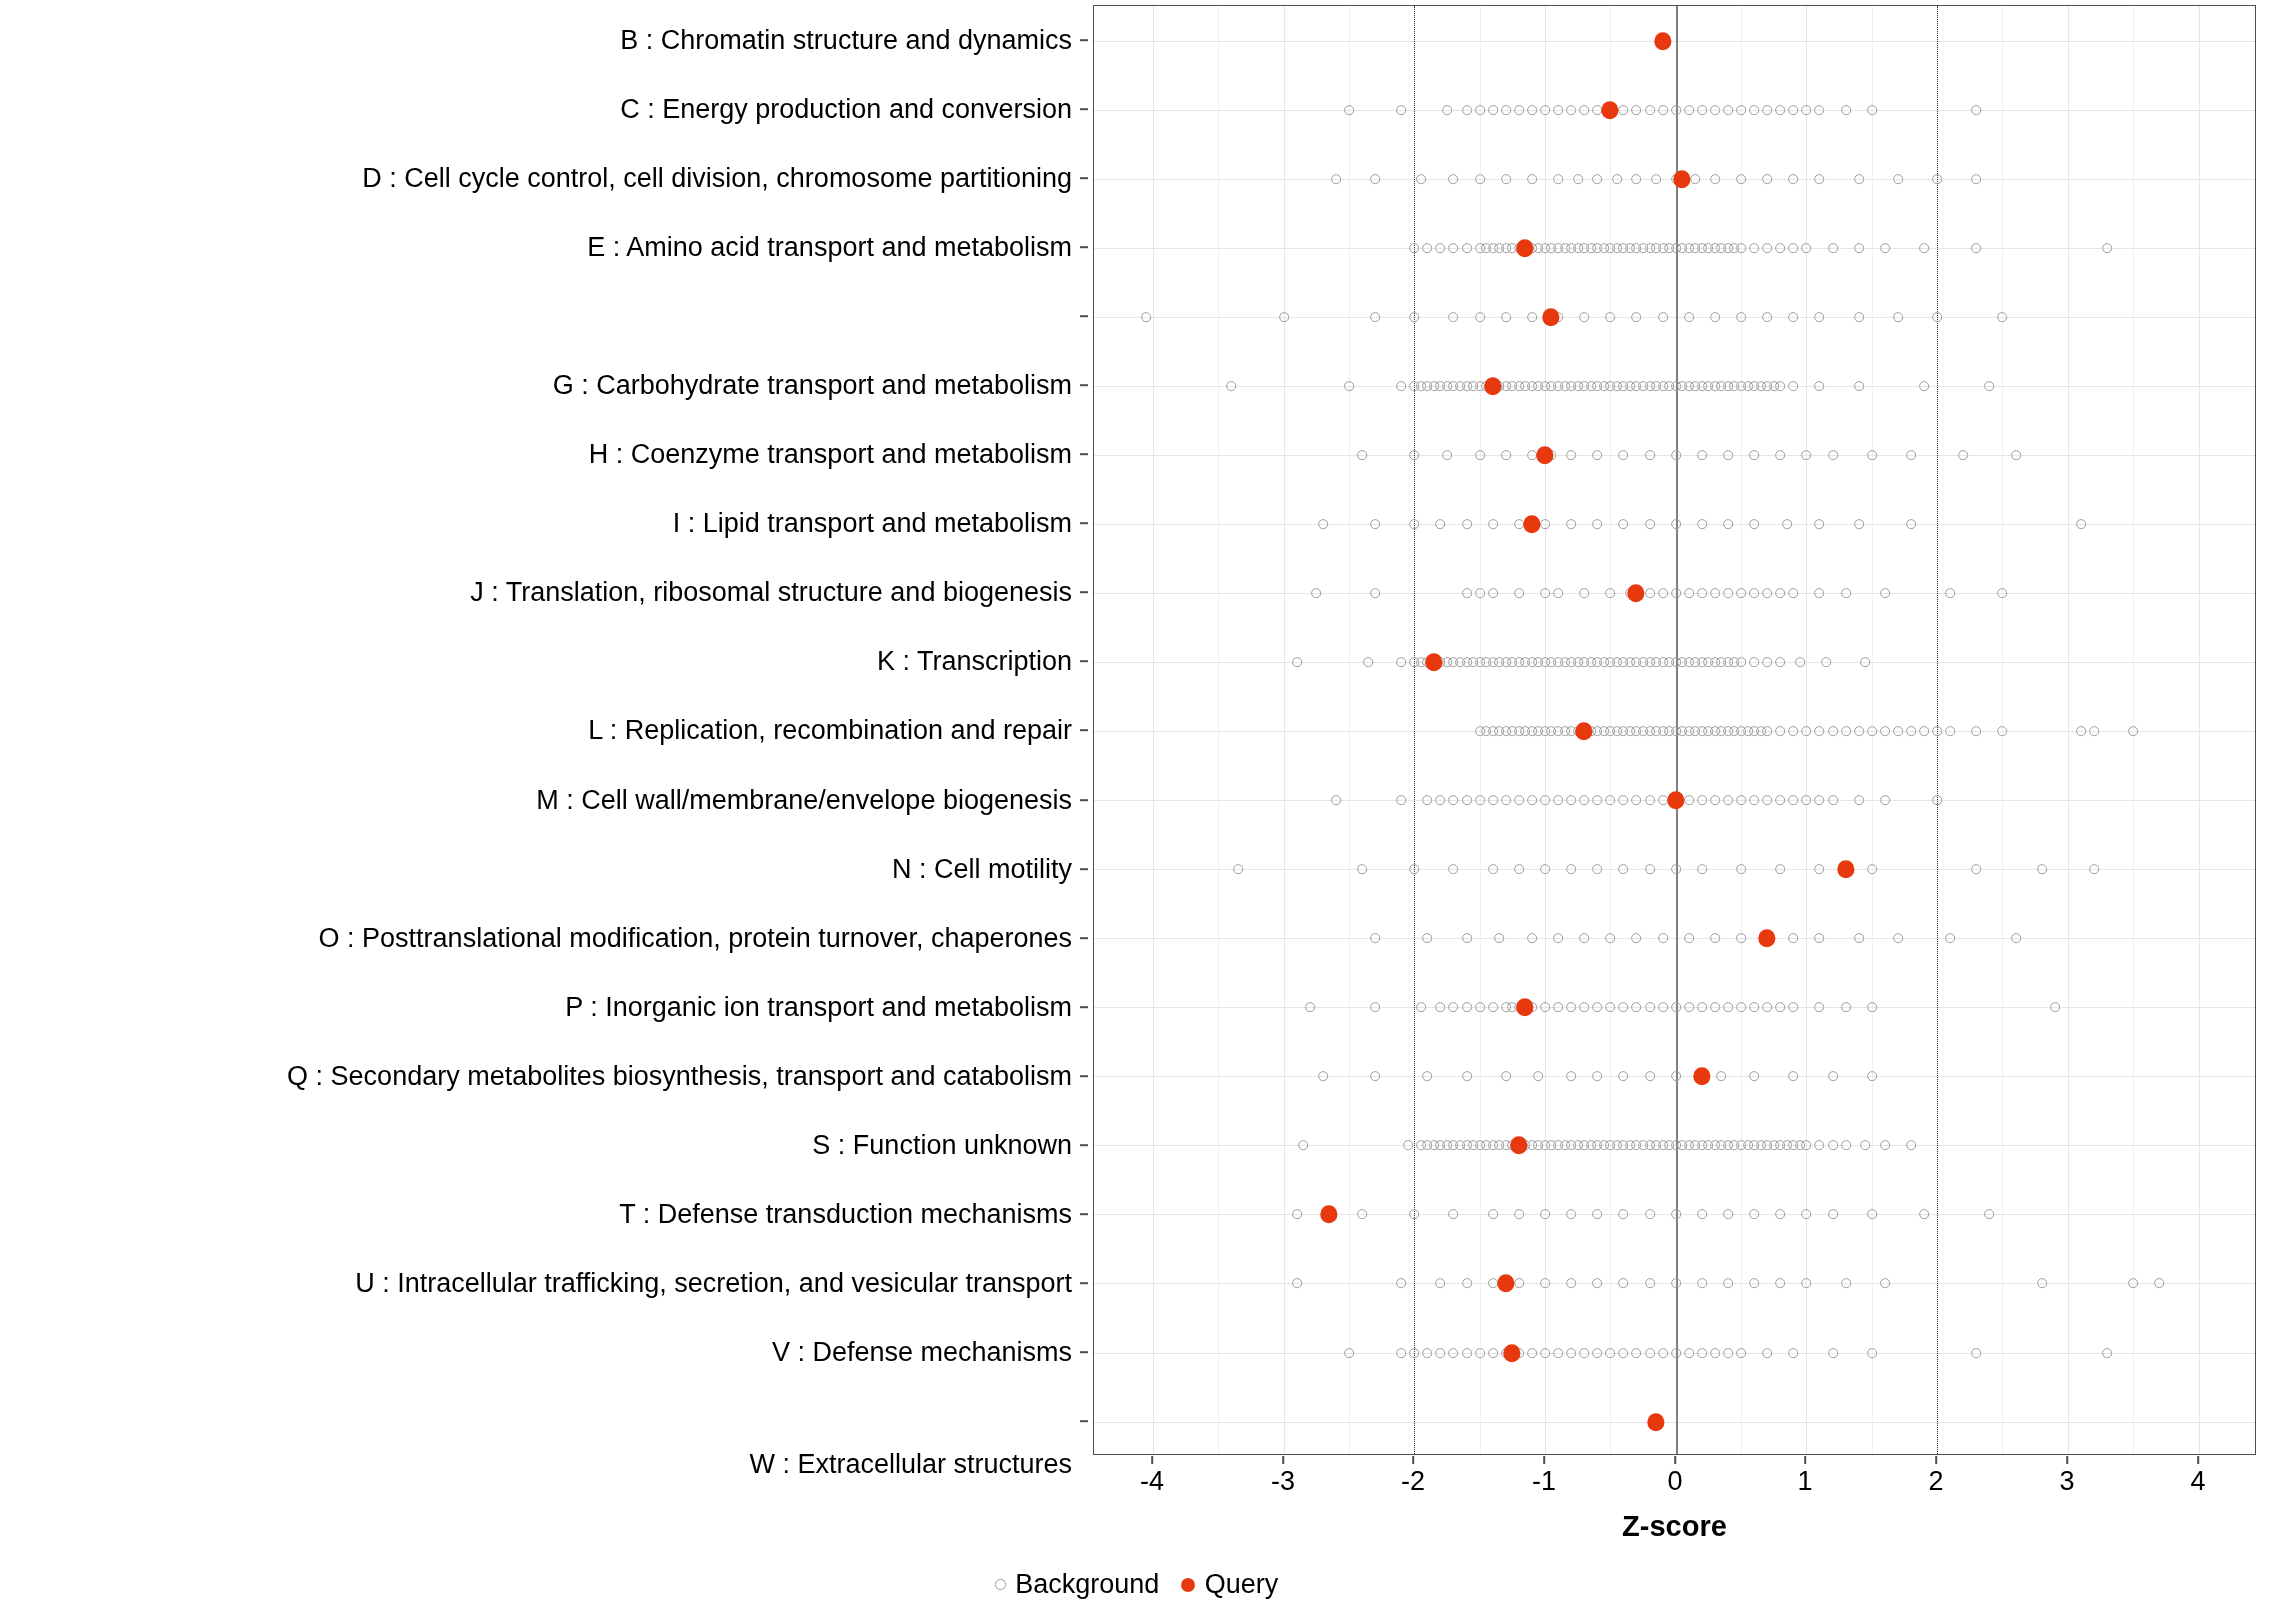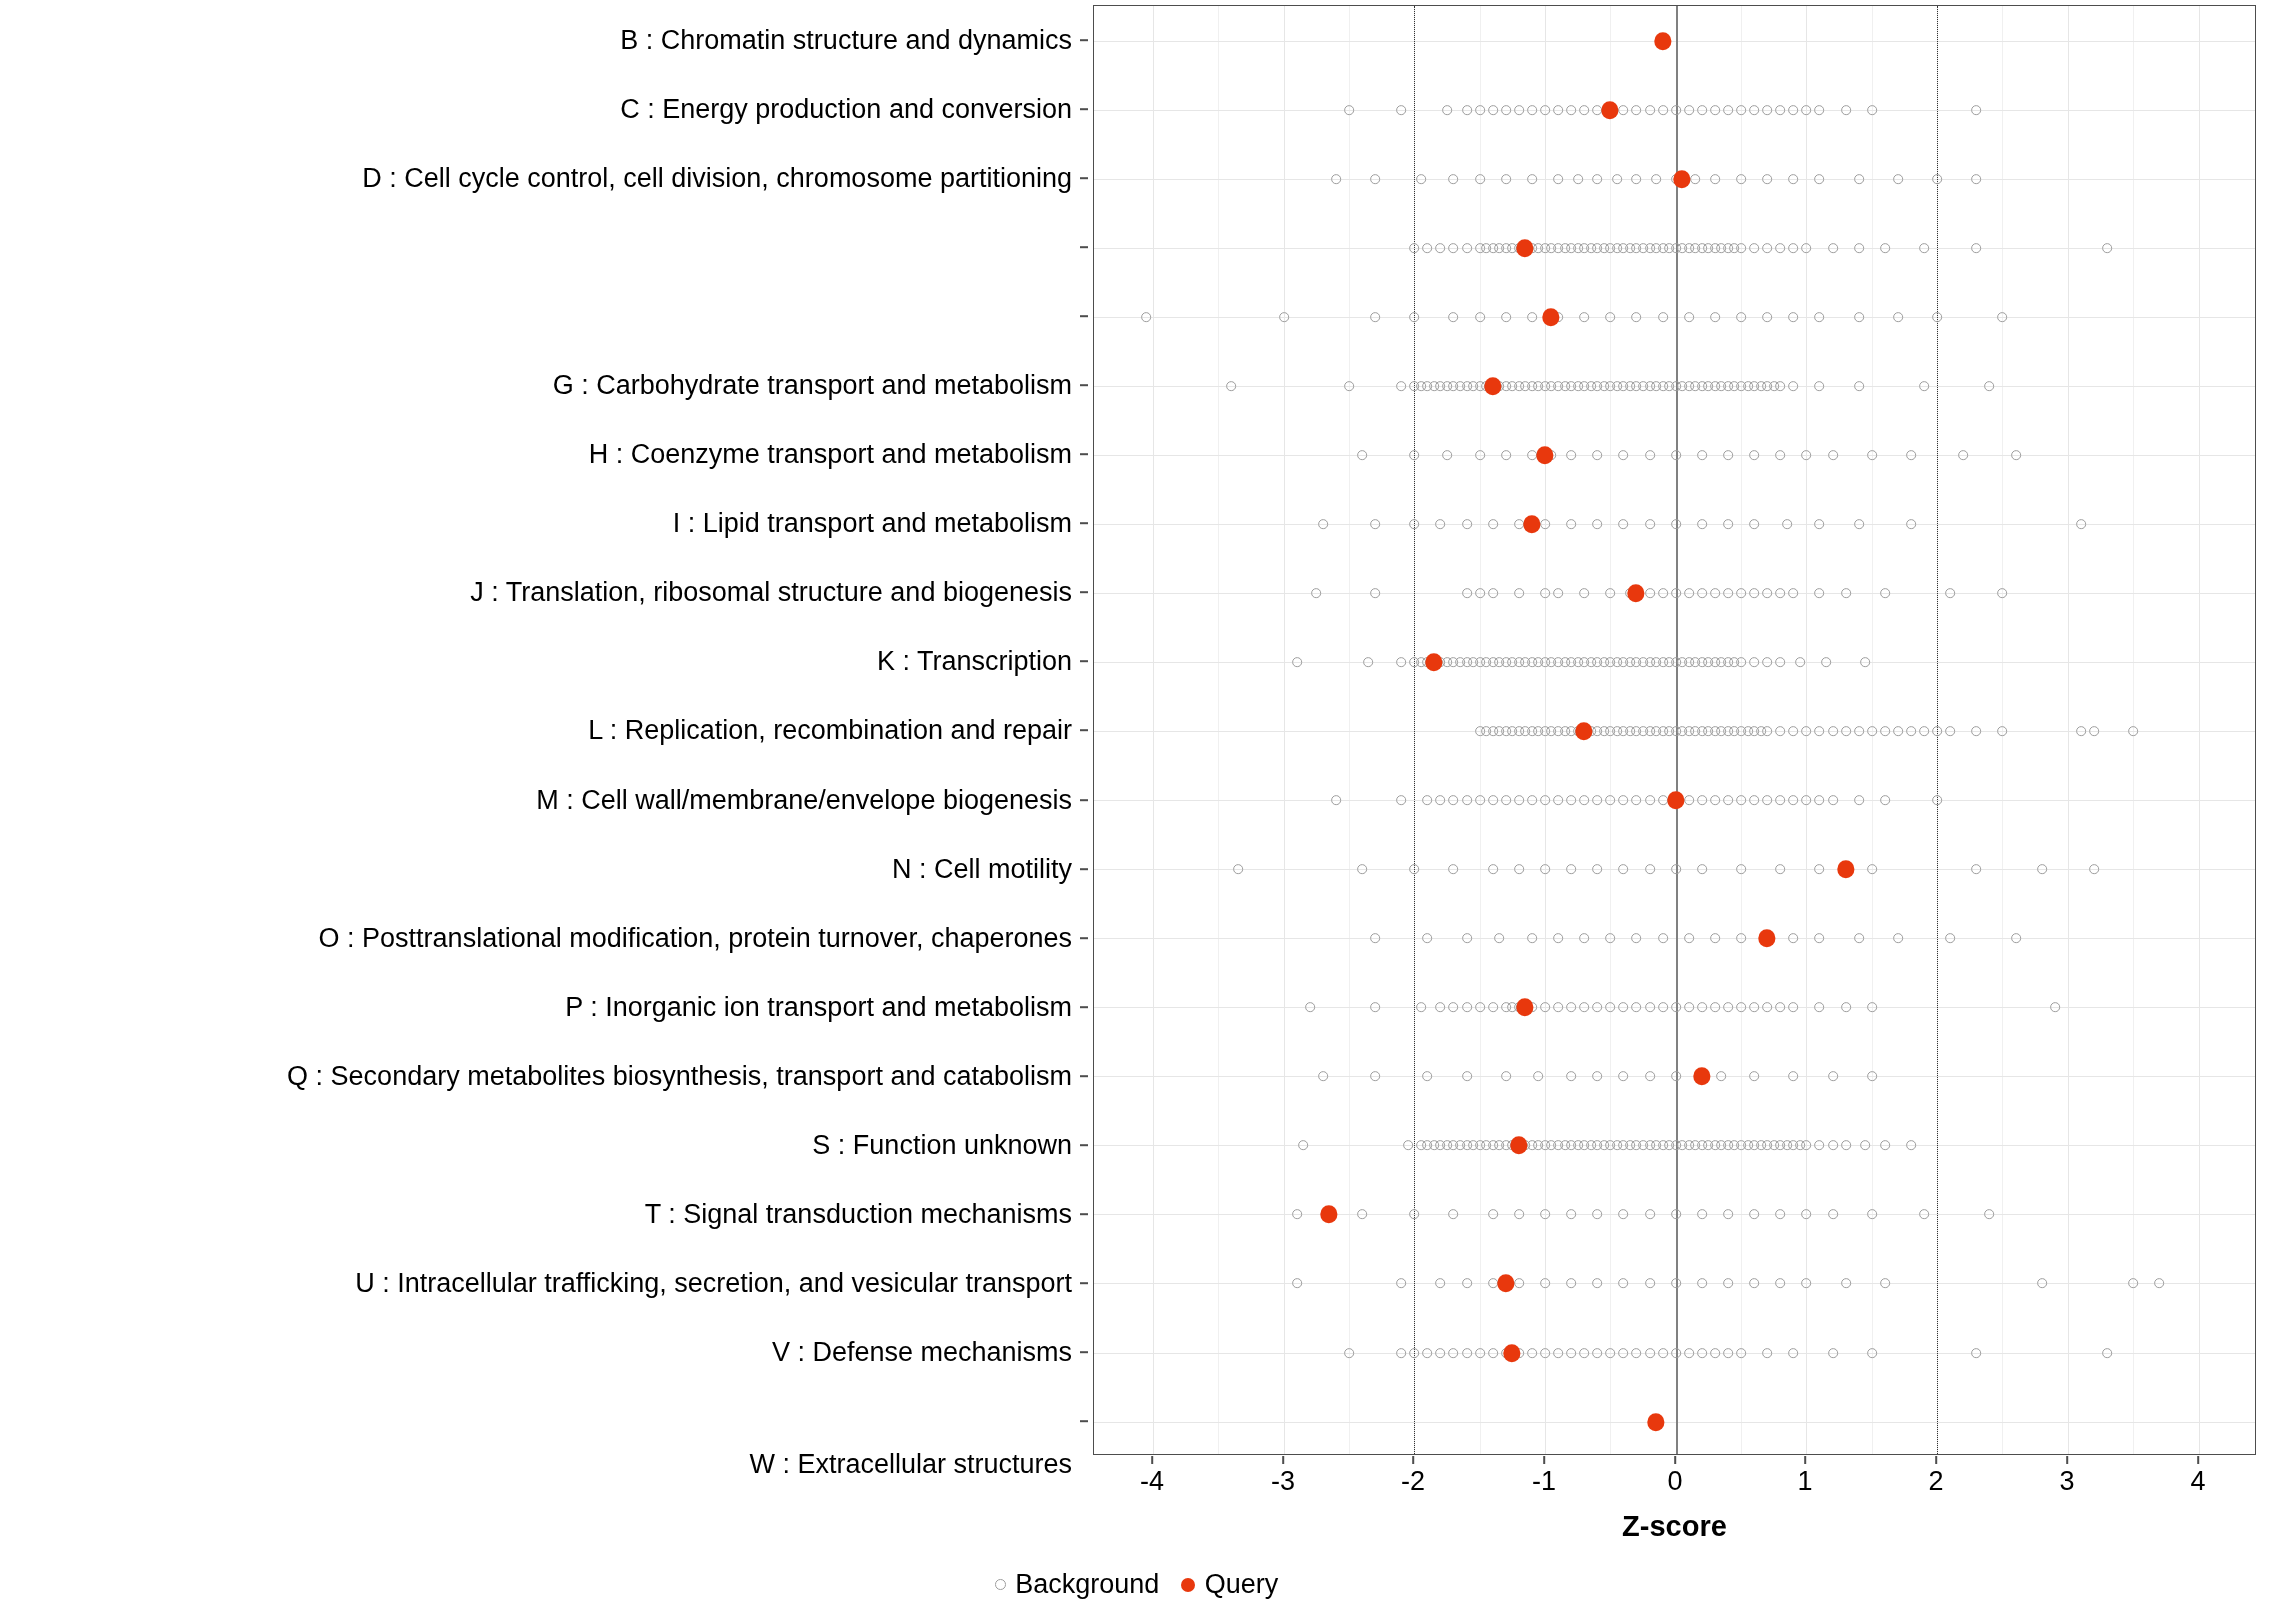--- a/index.html
+++ b/index.html
@@ -187,20 +187,21 @@
 
 <div id="chart-root">
 
   <div id="y-axis-labels">
       <div class="cat-label" style="top: 40px;">B : Chromatin structure and dynamics</div>
       <div class="tick-mark" style="top: 40px; left: 1080px;"></div>
       <div class="cat-label" style="top: 109px;">C : Energy production and conversion</div>
       <div class="tick-mark" style="top: 109px; left: 1080px;"></div>
       <div class="cat-label" style="top: 178px;">D : Cell cycle control, cell division, chromosome partitioning</div>
       <div class="tick-mark" style="top: 178px; left: 1080px;"></div>
+      <div class="cat-label" style="top: 247px;">E : Amino acid transport and metabolism</div>
       <div class="tick-mark" style="top: 247px; left: 1080px;"></div>
       <div class="tick-mark" style="top: 316px; left: 1080px;"></div>
       <div class="cat-label" style="top: 385px;">G : Carbohydrate transport and metabolism</div>
       <div class="tick-mark" style="top: 385px; left: 1080px;"></div>
       <div class="cat-label" style="top: 454px;">H : Coenzyme transport and metabolism</div>
       <div class="tick-mark" style="top: 454px; left: 1080px;"></div>
       <div class="cat-label" style="top: 523px;">I : Lipid transport and metabolism</div>
       <div class="tick-mark" style="top: 523px; left: 1080px;"></div>
       <div class="cat-label" style="top: 592px;">J : Translation, ribosomal structure and biogenesis</div>
       <div class="tick-mark" style="top: 592px; left: 1080px;"></div>
@@ -213,21 +214,21 @@
       <div class="cat-label" style="top: 869px;">N : Cell motility</div>
       <div class="tick-mark" style="top: 869px; left: 1080px;"></div>
       <div class="cat-label" style="top: 938px;">O : Posttranslational modification, protein turnover, chaperones</div>
       <div class="tick-mark" style="top: 938px; left: 1080px;"></div>
       <div class="cat-label" style="top: 1007px;">P : Inorganic ion transport and metabolism</div>
       <div class="tick-mark" style="top: 1007px; left: 1080px;"></div>
       <div class="cat-label" style="top: 1076px;">Q : Secondary metabolites biosynthesis, transport and catabolism</div>
       <div class="tick-mark" style="top: 1076px; left: 1080px;"></div>
       <div class="cat-label" style="top: 1145px;">S : Function unknown</div>
       <div class="tick-mark" style="top: 1145px; left: 1080px;"></div>
-      <div class="cat-label" style="top: 1214px;">T : Signal transduction mechanisms</div>
+      <div class="cat-label" style="top: 1214px;">T : Defense transduction mechanisms</div>
       <div class="tick-mark" style="top: 1214px; left: 1080px;"></div>
       <div class="cat-label" style="top: 1283px;">U : Intracellular trafficking, secretion, and vesicular transport</div>
       <div class="tick-mark" style="top: 1283px; left: 1080px;"></div>
       <div class="cat-label" style="top: 1352px;">V : Defense mechanisms</div>
       <div class="tick-mark" style="top: 1352px; left: 1080px;"></div>
       <div class="cat-label" style="top: 1464px;">W : Extracellular structures</div>
       <div class="tick-mark" style="top: 1421px; left: 1080px;"></div>
     </div>
 
   <div id="panel">

